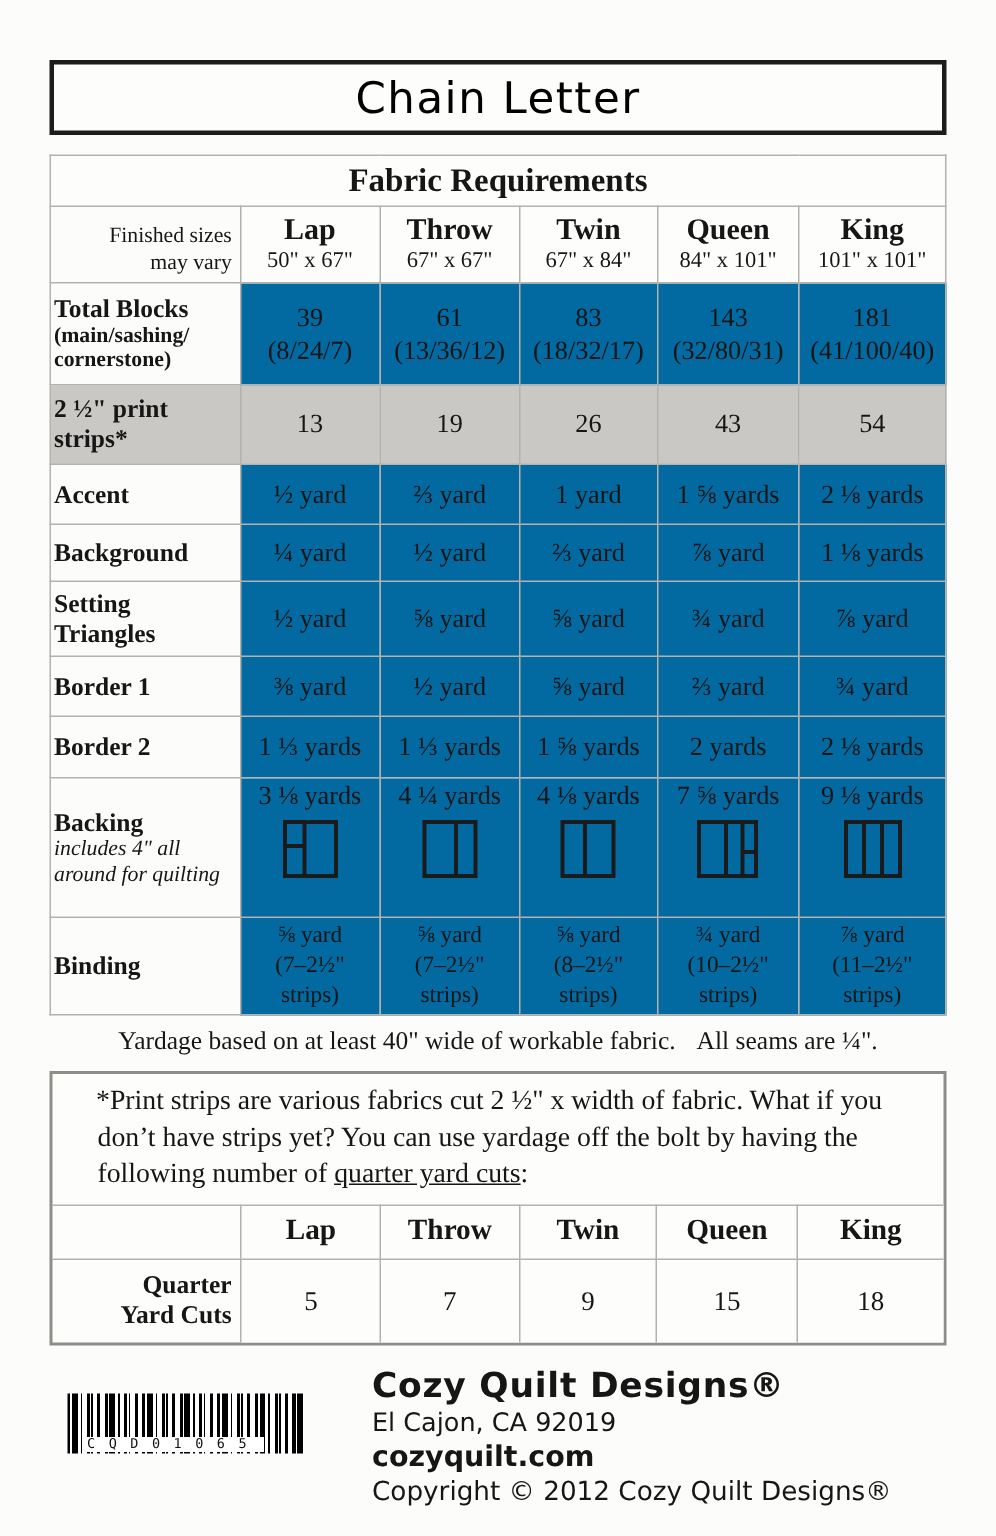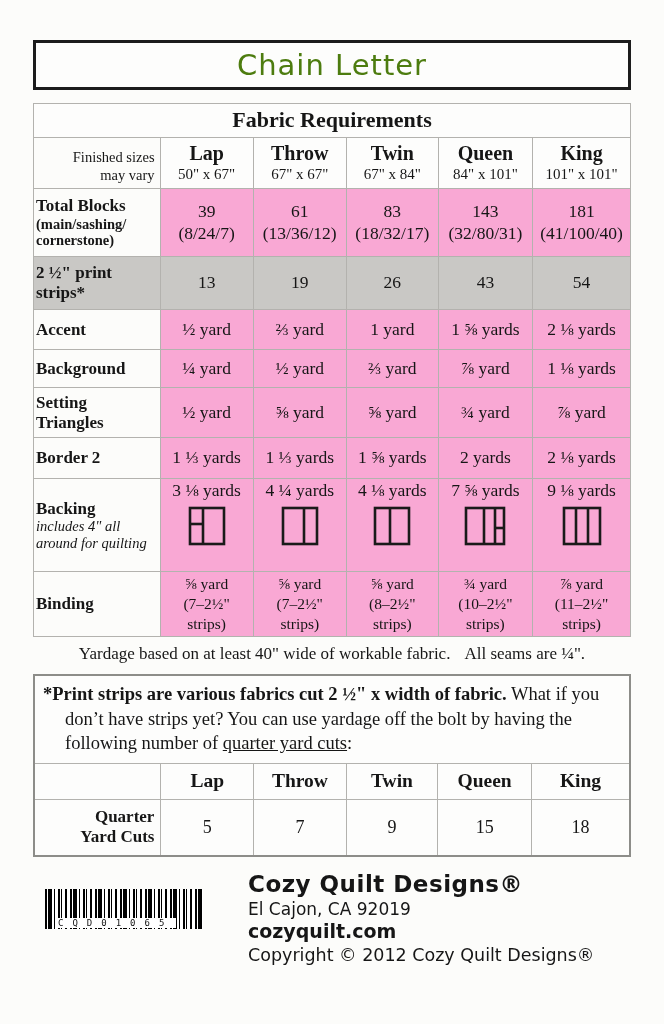--- a/index.html
+++ b/index.html
@@ -17,21 +17,21 @@
 
   
   .title-box {
     border:3px solid #1c1c1c;
     height:50px;
     display:flex; align-items:center; justify-content:center;
     background:#fdfdfc;
   }
   .title-box .title {
     font-family:"DejaVu Sans", sans-serif;
-    font-size:29px; letter-spacing:1px; color:#4d7c0f;
+    font-size:29px; letter-spacing:1px; color:#000000;
   }
 
   
   table { border-collapse:collapse; width:100%; }
   .fr-table { margin-top:13px; border:1px solid #9d9d99; }
   .fr-table td, .fr-table th { border:1px solid #b3b2ae; }
   .fr-title-cell {
     font-size:22px; font-weight:bold; text-align:center;
     padding:3px 0 4px 0; background:#fdfdfc;
   }
@@ -44,21 +44,21 @@
   .col-head .csize { font-size:15px; display:block; line-height:1.2; margin-top:1px; }
   .row-label {
     text-align:left; font-weight:bold; font-size:17px;
     padding:3px 6px 3px 2px; line-height:1.15; vertical-align:middle;
   }
   .row-label .sub { display:block; font-weight:bold; font-size:14.5px; line-height:1.15; }
   .row-label .sub.italic { font-weight:normal; font-style:italic; font-size:14.5px; }
   .val {
     text-align:center; vertical-align:middle;
     font-size:17.5px; line-height:1.25; padding:2px 2px;
-    background:#f9a8d4;
+    background:#0369a1;
   }
   .gray-row td { background:#c9c8c5; }
   .r-blocks td { height:68px; }
   .r-strips td { height:53px; }
   .r-accent td { height:40px; }
   .r-bg td { height:38px; }
   .r-tri td { height:50px; }
   .r-b1 td { height:40px; }
   .r-b2 td { height:41px; }
   .r-backing td { height:93px; }
@@ -72,21 +72,21 @@
     text-align:center; font-size:17px; margin-top:7px; margin-bottom:2px;
   }
   .yardage-note .gap { display:inline-block; width:14px; }
 
   
   .ps-box { border:2px solid #8d8d89; margin-top:10px; background:#fdfdfc; }
   .ps-par {
     font-size:18.5px; line-height:1.32;
     padding:6px 8px 7px 30px; text-indent:-22px;
   }
-  .ps-par .b { font-weight:bold; }
+  .ps-par .b { font-weight:normal;margin-left:21px; }
   .ps-par .u { text-decoration:underline; }
   .qt-table { border-top:1px solid #a5a5a1; }
   .qt-table td { border:1px solid #b3b2ae; }
   .qt-table tr td:first-child { border-left:none; }
   .qt-table tr td:last-child { border-right:none; }
   .qt-table tr:last-child td { border-bottom:none; }
   .qt-head { font-size:19.5px; font-weight:bold; text-align:center; height:36px; vertical-align:middle; background:#fdfdfc;}
   .qt-label { text-align:right; font-weight:bold; font-size:17px; line-height:1.2; padding-right:6px; vertical-align:middle; }
   .qt-val { text-align:center; font-size:18px; height:56px; vertical-align:middle; background:#fdfdfc; }
 
@@ -208,20 +208,28 @@
     <tr class="r-tri">
       <td class="row-label pre">Setting
 Triangles</td>
       <td class="val">½ yard</td>
       <td class="val">⅝ yard</td>
       <td class="val">⅝ yard</td>
       <td class="val">¾ yard</td>
       <td class="val">⅞ yard</td>
     </tr>
 
+    <tr class="r-b1">
+      <td class="row-label">Border 1</td>
+      <td class="val">⅜ yard</td>
+      <td class="val">½ yard</td>
+      <td class="val">⅝ yard</td>
+      <td class="val">⅔ yard</td>
+      <td class="val">¾ yard</td>
+    </tr>
 
     <tr class="r-b2">
       <td class="row-label">Border 2</td>
       <td class="val">1 ⅓ yards</td>
       <td class="val">1 ⅓ yards</td>
       <td class="val">1 ⅝ yards</td>
       <td class="val">2 yards</td>
       <td class="val">2 ⅛ yards</td>
     </tr>
 

